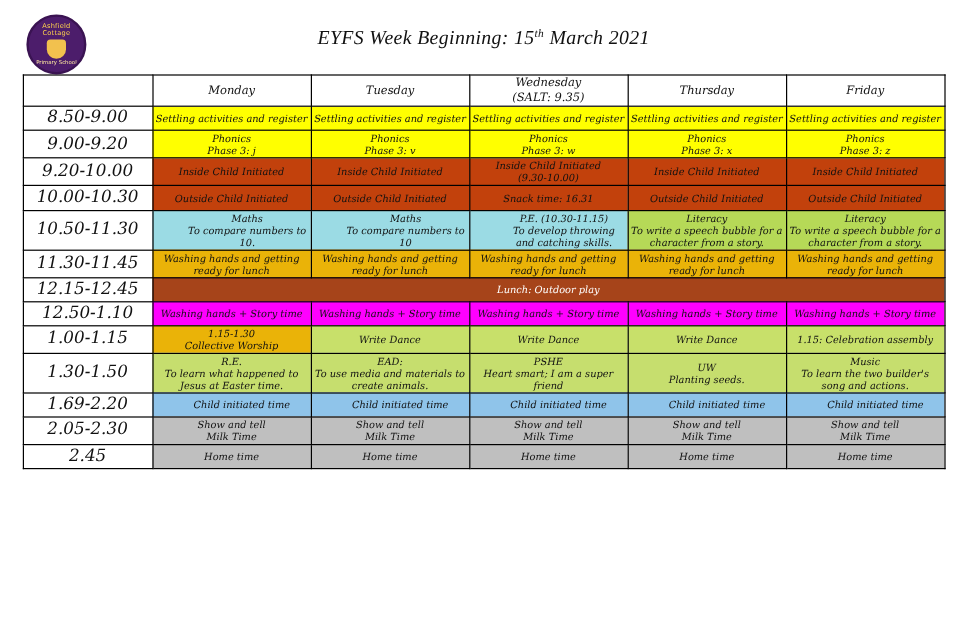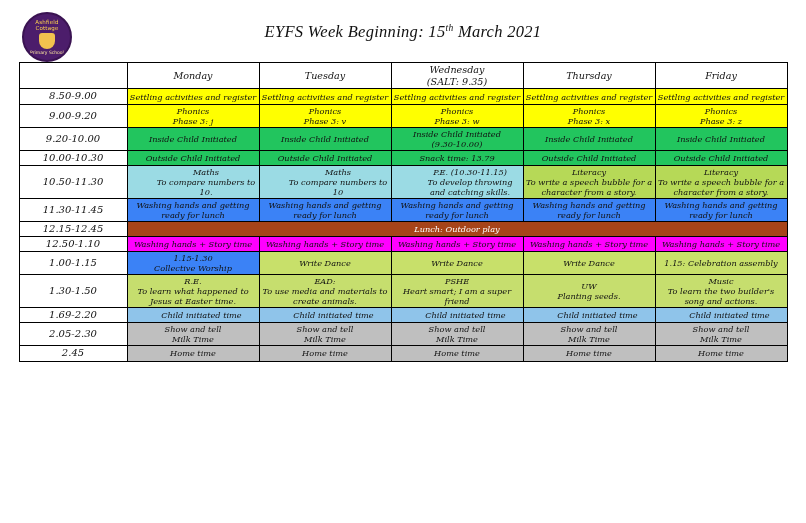--- a/index.html
+++ b/index.html
@@ -83,33 +83,33 @@
   col.timecol { width: 108px; }
   col.daycol  { width: 132px; }
   thead th {
     height: 20px;
     font-size: 9.6px;
     background: #ffffff;
   }
   thead th.corner { background:#fff; }
   td.time {
     background: #ffffff;
-    font-size: 10px;
+    font-size: 14px;
   }
   .l1line { display:block; }
   
   .c-yellow   { background: #ffff00; margin-top: 13px; }
-  .c-peach    { background: #22c55e; }
+  .c-peach    { background: #c2410c; }
   .c-brown    { background: #a6441a; color: #ffffff; }
   .c-cyan     { background: #9bdbe4; padding-left: 28px; }
   .c-green    { background: #b6d957; }
   .c-magenta  { background: #ff00ff; }
   .c-blue     { background: #8fc4ea; padding-left: 19px; }
   .c-grey     { background: #bfbfbf; }
-  .c-white    { background: #3b82f6; }
+  .c-white    { background: #eab308; }
   .c-ltgreen  { background: #c8e06a; }
   .c-palegrn  { background: #c6de6e; }
 </style>
 </head>
 <body>
 
 <div id="page">
 
   <div class="header">
     <div class="logo">
@@ -215,21 +215,21 @@
         </tr>
         <tr>
           <td class="time">10.00-10.30</td>
           <td class="c-peach">
             <span class="l1line">Outside Child Initiated</span>
           </td>
           <td class="c-peach">
             <span class="l1line">Outside Child Initiated</span>
           </td>
           <td class="c-peach">
-            <span class="l1line">Snack time: 13.79</span>
+            <span class="l1line">Snack time: 16.31</span>
           </td>
           <td class="c-peach">
             <span class="l1line">Outside Child Initiated</span>
           </td>
           <td class="c-peach">
             <span class="l1line">Outside Child Initiated</span>
           </td>
         </tr>
         <tr>
           <td class="time">10.50-11.30</td>

